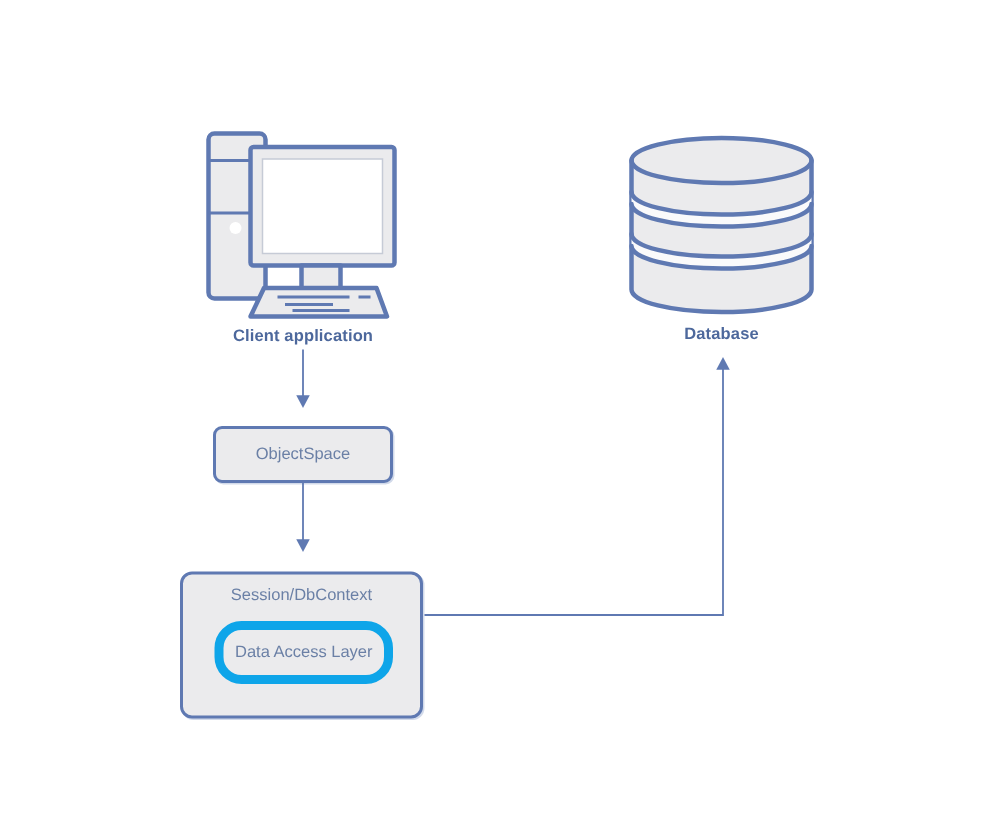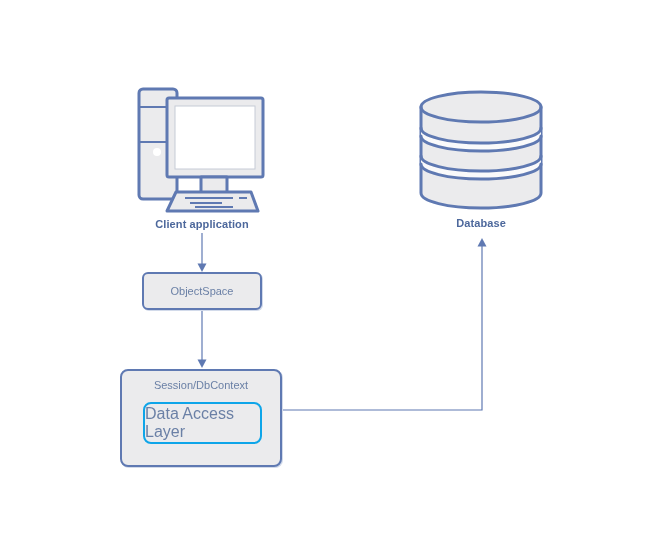--- a/index.html
+++ b/index.html
@@ -29,36 +29,37 @@
     position:absolute;text-align:center;
     font-size:11px;font-weight:bold;color:var(--label-text);
     letter-spacing:0.1px;
   }
   .box{
     position:absolute;background:var(--fill);
     border:2px solid var(--stroke);
     box-shadow:1px 1px 0 rgba(95,121,178,0.28);
     color:var(--box-text);font-size:11px;
     box-sizing:border-box;
+    margin-top:12px;
   }
   .box-objectspace{
     left:142px;top:272px;width:120px;height:38px;border-radius:6px;
     display:flex;align-items:center;justify-content:center;
   }
   .box-session{
     left:120px;top:369px;width:162px;height:98px;border-radius:8px;
   }
   .box-session .title{
     display:block;text-align:center;padding-top:8px;
   }
   .box-inner{
     position:absolute;left:21px;top:31px;width:119px;height:42px;
-    background:var(--fill);border:2px solid #0ea5e9;border-radius:8px;
+    background:var(--fill);border:6px solid #0ea5e9;border-radius:18px;
     display:flex;align-items:center;justify-content:center;
-    color:var(--box-text);font-size:16px;box-sizing:border-box;
+    color:var(--box-text);font-size:11px;box-sizing:border-box;
   }
 </style>
 </head>
 <body>
 
 <div class="canvas">
 
   <svg class="abs" style="left:0;top:0" width="662" height="542" viewBox="0 0 662 542">
 
     <line class="conn" x1="202" y1="233" x2="202" y2="264"></line>

